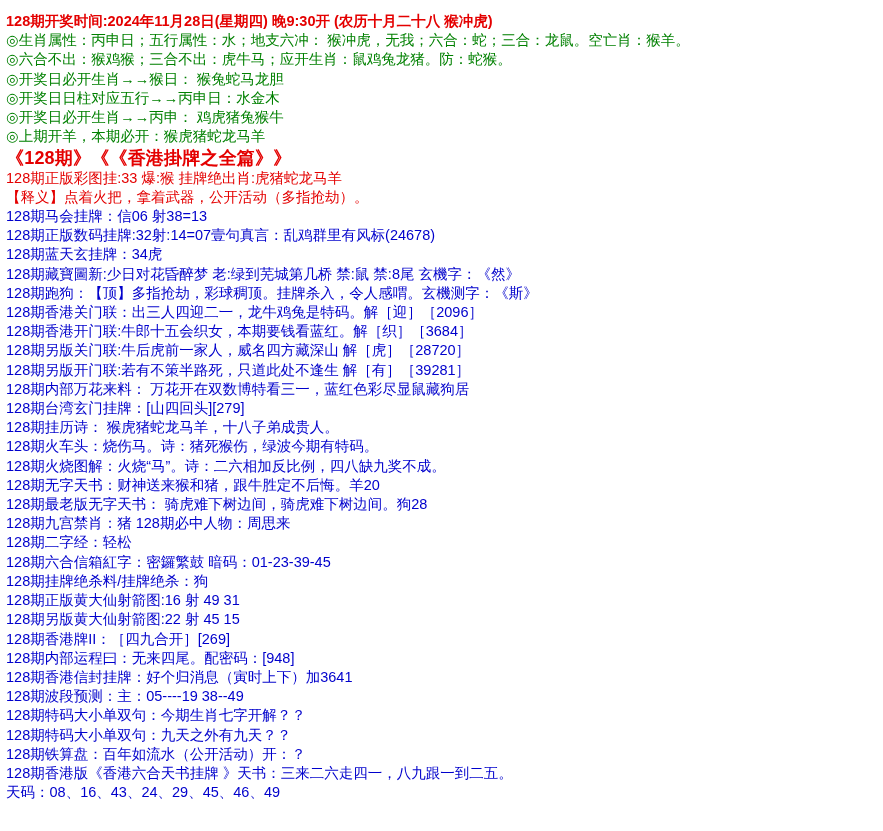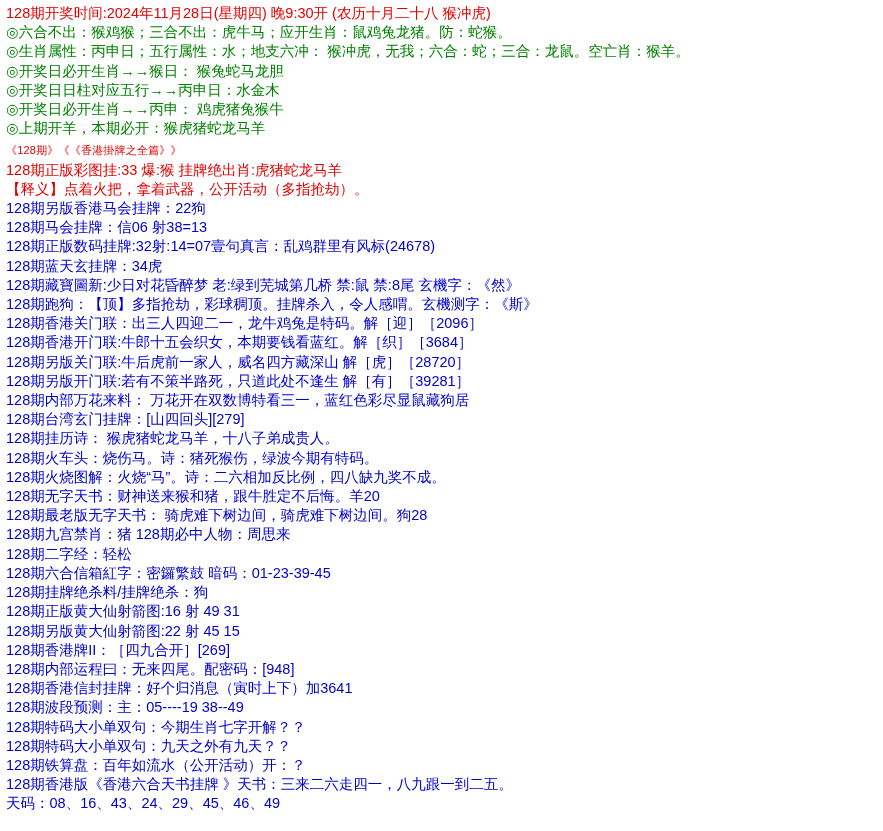--- a/index.html
+++ b/index.html
@@ -23,52 +23,52 @@
   .line {
     line-height: 19.2px;
     white-space: nowrap;
     padding-left: 6px;
     font-size: 14.5px;
   }
   .red    { color: #e40000; }
   .blue   { color: #0000cc; }
   .green  { color: #008000; }
   .title-line {
-    font-weight: normal;
+    font-weight: bold;
     font-size: 14.5px;
+    margin-top: 8px;
   }
   .section-head {
-    font-weight: normal;
-    font-size: 11px;
+    font-weight: bold;
+    font-size: 18px;
     letter-spacing: 0.2px;
   }
   .circle-line { letter-spacing: 0px; }
   .spacer { height: 3px; }
 </style>
 </head>
 <body>
 
 <div class="page">
 
   <div class="line title-line red">128期开奖时间:2024年11月28日(星期四) 晚9:30开 (农历十月二十八  猴冲虎)</div>
 
+  <div class="line green circle-line">◎生肖属性：丙申日；五行属性：水；地支六冲：  猴冲虎，无我；六合：蛇；三合：龙鼠。空亡肖：猴羊。</div>
   <div class="line green circle-line">◎六合不出：猴鸡猴；三合不出：虎牛马；应开生肖：鼠鸡兔龙猪。防：蛇猴。</div>
-  <div class="line green circle-line">◎生肖属性：丙申日；五行属性：水；地支六冲：  猴冲虎，无我；六合：蛇；三合：龙鼠。空亡肖：猴羊。</div>
   <div class="line green circle-line">◎开奖日必开生肖→→猴日：  猴兔蛇马龙胆</div>
   <div class="line green circle-line">◎开奖日日柱对应五行→→丙申日：水金木</div>
   <div class="line green circle-line">◎开奖日必开生肖→→丙申：  鸡虎猪兔猴牛</div>
   <div class="line green circle-line">◎上期开羊，本期必开：猴虎猪蛇龙马羊</div>
 
   <div class="spacer"></div>
 
   <div class="line section-head red">《128期》《《香港掛牌之全篇》》</div>
 
   <div class="line red">128期正版彩图挂:33  爆:猴  挂牌绝出肖:虎猪蛇龙马羊</div>
   <div class="line red">【释义】点着火把，拿着武器，公开活动（多指抢劫）。</div>
-  <div class="line blue">128期另版香港马会挂牌：22狗</div>
   <div class="line blue">128期马会挂牌：信06  射38=13</div>
   <div class="line blue">128期正版数码挂牌:32射:14=07壹句真言：乱鸡群里有风标(24678)</div>
   <div class="line blue">128期蓝天玄挂牌：34虎</div>
   <div class="line blue">128期藏寶圖新:少日对花昏醉梦  老:绿到芜城第几桥  禁:鼠  禁:8尾  玄機字：《然》</div>
   <div class="line blue">128期跑狗：【顶】多指抢劫，彩球稠顶。挂牌杀入，令人感喟。玄機测字：《斯》</div>
   <div class="line blue">128期香港关门联：出三人四迎二一，龙牛鸡兔是特码。解［迎］［2096］</div>
   <div class="line blue">128期香港开门联:牛郎十五会织女，本期要钱看蓝红。解［织］［3684］</div>
   <div class="line blue">128期另版关门联:牛后虎前一家人，威名四方藏深山  解［虎］［28720］</div>
   <div class="line blue">128期另版开门联:若有不策半路死，只道此处不逢生  解［有］［39281］</div>
   <div class="line blue">128期内部万花来料：  万花开在双数博特看三一，蓝红色彩尽显鼠藏狗居</div>

